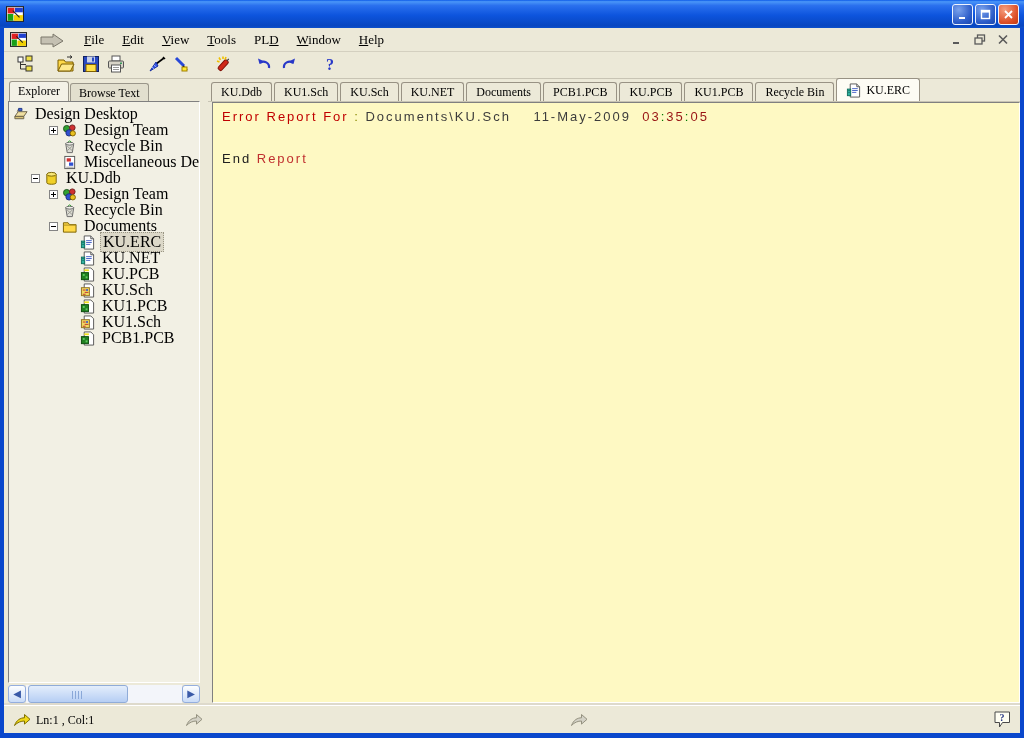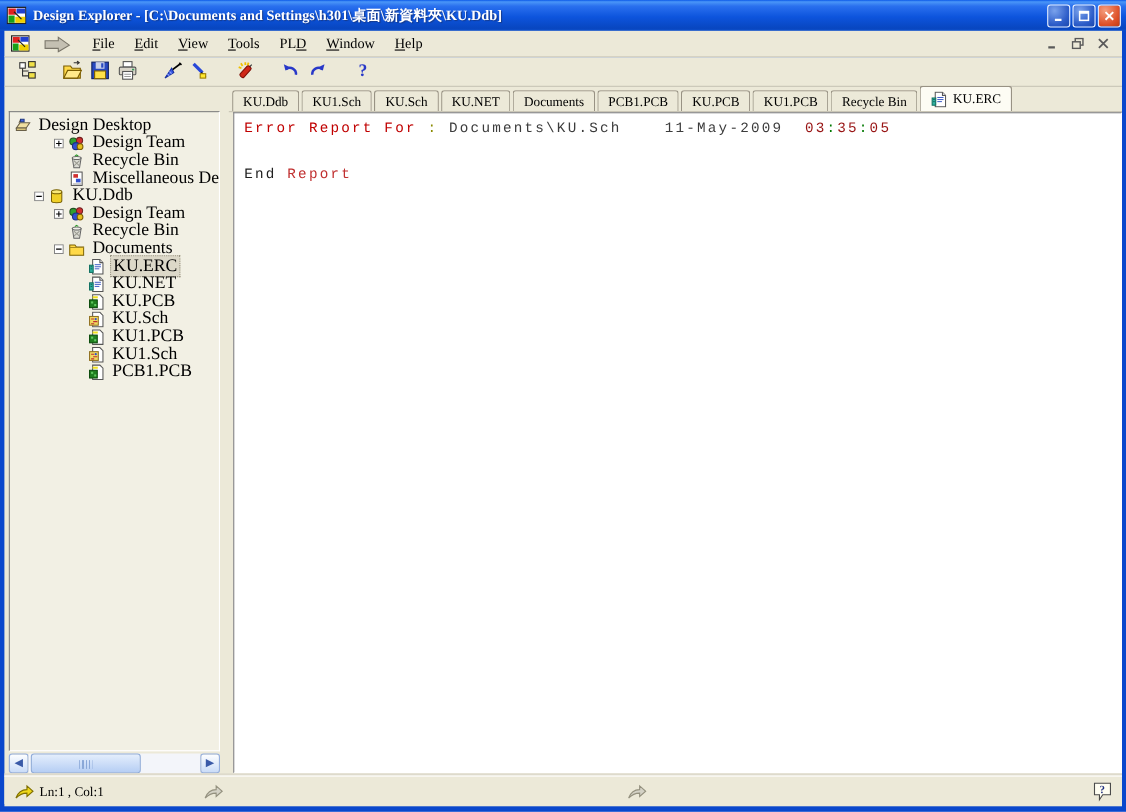--- a/index.html
+++ b/index.html
@@ -70,23 +70,23 @@
 
   
   .doc-tabs { position:absolute; left:204px; right:0; top:0; height:23px; display:flex; align-items:flex-end;
     padding-left:3px; border-bottom:1px solid #c8c4b4; }
   .dtab { font-size:12px; padding:2px 9px 3px; border:1px solid #989284; border-bottom:none;
     border-radius:3px 3px 0 0; background:#ece9d8; margin-right:2px; height:19px; color:#000; white-space:nowrap; }
   .dtab.active { background:#fdfcf4; height:23px; display:flex; align-items:center; gap:5px;
     position:relative; z-index:2; padding-top:3px; }
   .dtab .tab-ico { width:15px; height:15px; }
   .dtab .tab-ico svg { width:15px; height:15px; }
-  .content { position:absolute; left:208px; right:0; top:23px; bottom:2px; background:#ffffff;
+  .content { position:absolute; left:208px; right:0; top:23px; bottom:2px; background:#fef9c3;
     border:1px solid; border-color:#808080 #fff #fff #808080; padding:7px 0 0 9px;
-    font-family:Liberation Mono, monospace; font-size:13px; line-height:14px; letter-spacing:2px; white-space:pre; }
+    font-family:Liberation Sans, sans-serif; font-size:13px; line-height:14px; letter-spacing:2px; white-space:pre; }
   .rline { height:14px; }
 
   
   .statusbar { position:absolute; left:4px; right:4px; bottom:5px; height:28px; background:#ece9d8;
     border-top:1px solid #fff; box-shadow:0 -2px 0 #dedacc; font-size:12px; }
   .st-ico { position:absolute; top:7px; width:18px; height:14px; }
   .st-ico svg { width:18px; height:14px; }
   .st-text { position:absolute; left:32px; top:7px; color:#000; }
   .st-help { position:absolute; right:8px; top:4px; width:19px; height:19px; }
   .st-help svg { width:19px; height:19px; }
@@ -98,21 +98,20 @@
 
   <div class="titlebar">
     <span class="app-ico"><svg viewBox="0 0 16 16">
           <rect x="0.5" y="1.5" width="15" height="13" fill="#fff" stroke="#222"></rect>
           <path d="M1.5 2.5h6v5h-6z" fill="#e02020"></path>
           <path d="M8 2.5h7v4H8z" fill="#2040d0"></path>
           <path d="M1.5 8h5v6h-5z" fill="#18a018"></path>
           <path d="M7 9h8v5H7z" fill="#f0d000"></path>
           <path d="M6 5l6 6" stroke="#222"></path>
         </svg></span>
-    <span class="title-text">Design Explorer - [C:\Documents and Settings\h301\桌面\新資料夾\KU.Ddb]</span>
     <div class="win-buttons">
       <span class="wbtn">
           <svg viewBox="0 0 13 13">
             <path d="M3 10h6" stroke="#fff" stroke-width="2"></path>
           </svg>
         </span>
       <span class="wbtn">
           <svg viewBox="0 0 13 13">
             <rect x="2.5" y="2.5" width="8" height="8" fill="none" stroke="#fff" stroke-width="1.4"></rect>
             <path d="M2.5 3.6h8" stroke="#fff" stroke-width="2"></path>
@@ -244,20 +243,24 @@
       <button class="tool-btn">
         <span><svg viewBox="0 0 18 18">
             <text x="9" y="14.5" font-size="16" font-weight="bold" fill="#2838c8" text-anchor="middle" font-family="serif">?</text>
           </svg></span>
       </button>
     </div>
 
   <div class="workspace">
 
     <div class="left-panel">
+      <div class="panel-tabs">
+          <div class="ptab active">Explorer</div>
+          <div class="ptab">Browse Text</div>
+        </div>
       <div class="tree-box">
           <div class="tree-row" style="padding-left: 4px;">
             <span class="tree-ico"><svg viewBox="0 0 16 16">
                 <path d="M2 10l3.5-5H15l-3.5 5z" fill="#f0dfa0" stroke="#6a6048"></path>
                 <path d="M2 10h9.5v2.5H2z" fill="#d8c478" stroke="#6a6048"></path>
                 <path d="M4.5 5L6 2" stroke="#6a6048"></path>
                 <path d="M6 1.5h3.5v2.5H6z" fill="#4060e0" stroke="#203880"></path>
               </svg></span>
             <span class="tree-label">Design Desktop</span>
           </div>

